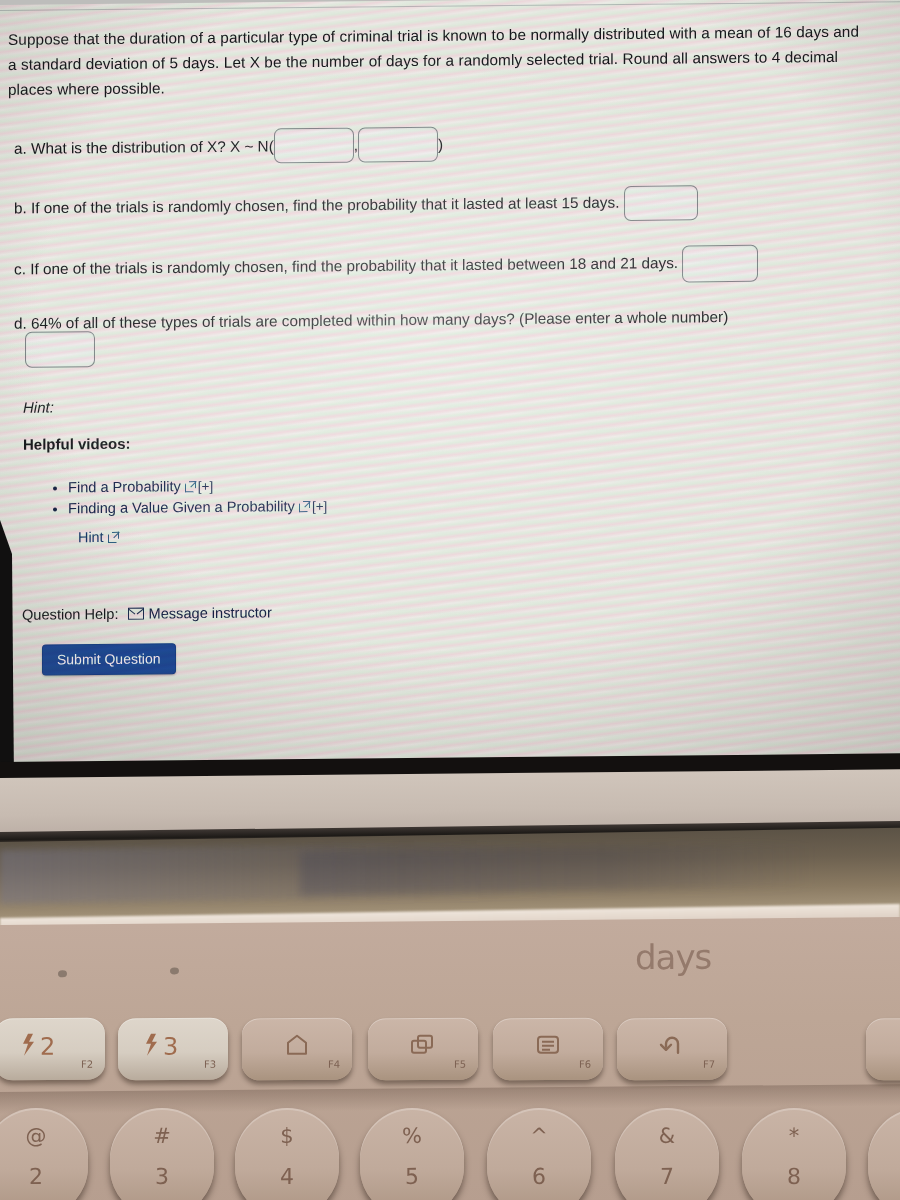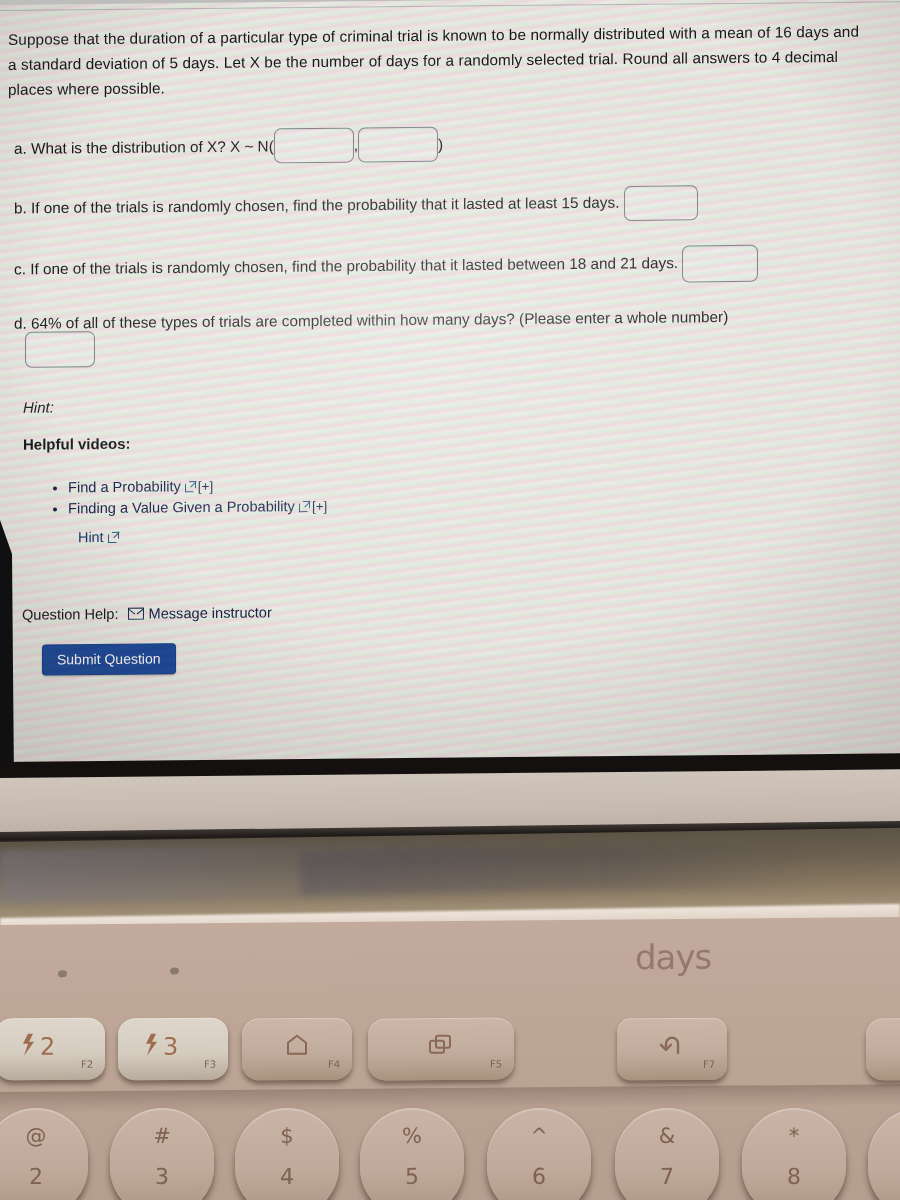--- a/index.html
+++ b/index.html
@@ -328,32 +328,43 @@
 
   <div class="fkey" style="left:242px;">
     <span class="fkglyph">
       <svg width="26" height="24" viewBox="0 0 26 24" aria-hidden="true">
         <path d="M4 10 L13 3 L22 10 L22 21 L4 21 Z" fill="none" stroke="#8a6a56" stroke-width="2" stroke-linejoin="round"></path>
       </svg>
     </span>
     <span class="fklabel">F4</span>
   </div>
 
-  <div class="fkey" style="left:368px;padding-left:36px;">
+  <div class="fkey" style="left:368px;">
     <span class="fkglyph">
       <svg width="28" height="24" viewBox="0 0 28 24" aria-hidden="true">
         <rect x="9" y="3" width="14" height="12" rx="2" fill="none" stroke="#8a6a56" stroke-width="2"></rect>
         <rect x="3" y="8" width="14" height="12" rx="2" fill="none" stroke="#8a6a56" stroke-width="2"></rect>
       </svg>
     </span>
     <span class="fklabel">F5</span>
   </div>
 
-
-  <div class="fkey" style="left:617px;border-radius:14px;">
+  <div class="fkey" style="left:493px;">
+    <span class="fkglyph">
+      <svg width="28" height="24" viewBox="0 0 28 24" aria-hidden="true">
+        <rect x="4" y="4" width="20" height="16" rx="3" fill="none" stroke="#8a6a56" stroke-width="2"></rect>
+        <rect x="8" y="8" width="12" height="2" fill="#8a6a56"></rect>
+        <rect x="8" y="12" width="12" height="2" fill="#8a6a56"></rect>
+        <rect x="8" y="16" width="8" height="2" fill="#8a6a56"></rect>
+      </svg>
+    </span>
+    <span class="fklabel">F6</span>
+  </div>
+
+  <div class="fkey" style="left:617px;">
     <span class="fkglyph">
       <svg width="28" height="24" viewBox="0 0 28 24" aria-hidden="true">
         <path d="M20 20 L20 11 A6 6 0 0 0 8 11 L8 14" fill="none" stroke="#8a6a56" stroke-width="2.4" stroke-linecap="round"></path>
         <path d="M3 12 L8 17 L13 12" fill="none" stroke="#8a6a56" stroke-width="2.4" stroke-linecap="round" stroke-linejoin="round"></path>
       </svg>
     </span>
     <span class="fklabel">F7</span>
   </div>
 
 

